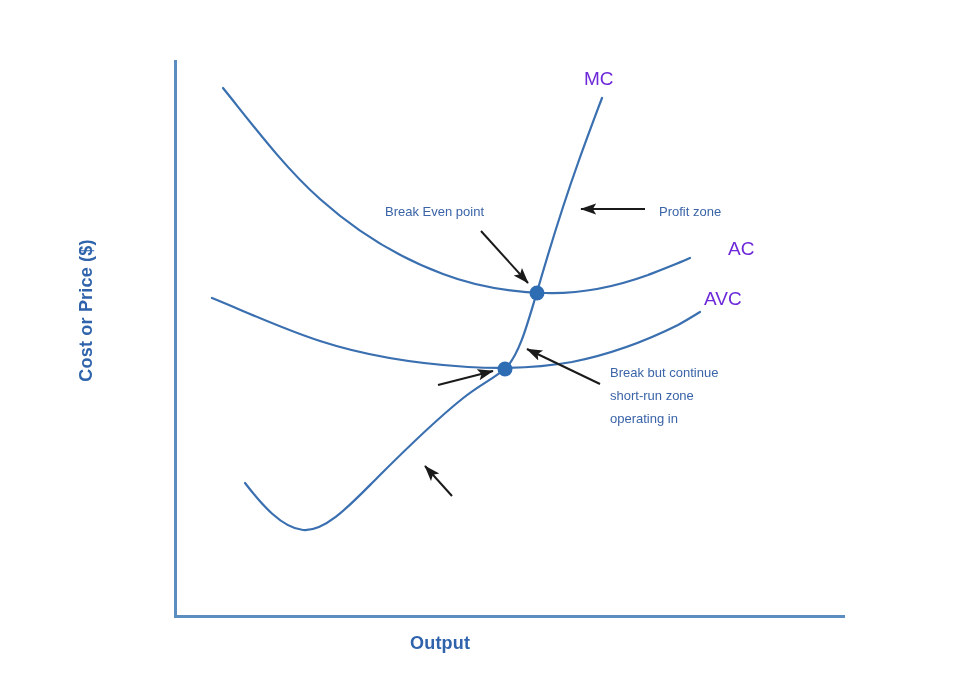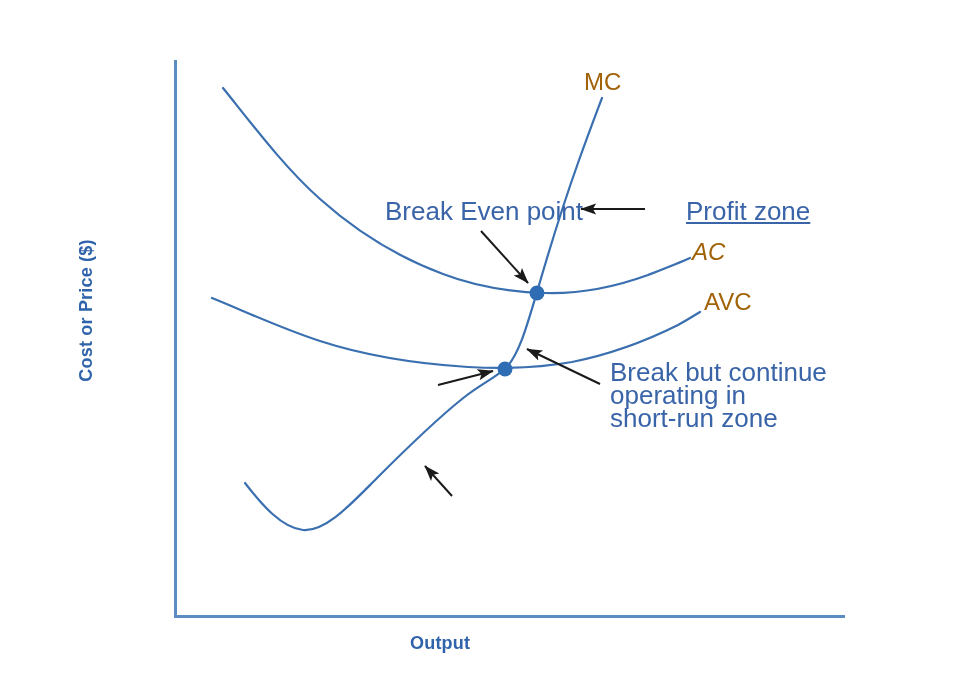--- a/index.html
+++ b/index.html
@@ -43,36 +43,36 @@
     transform-origin: center center;
   }
   #x-axis-label {
     left: 410px;
     top: 633px;
     width: 186px;
     text-align: left;
   }
   .curve-label {
     position: absolute;
-    font-size: 24px;
-    color: #a16207;
+    font-size: 19px;
+    color: #6d28d9;
     white-space: nowrap;
   }
   .annot {
     position: absolute;
-    font-size: 26px;
+    font-size: 13px;
     color: #3a64a8;
     line-height: 23px;
     white-space: nowrap;
   }
   #label-mc      { left: 584px; top: 68px; }
-  #label-ac      { left: 692px; top: 238px; font-style: italic; }
+  #label-ac      { left: 728px; top: 238px; }
   #label-avc     { left: 704px; top: 288px; }
   #annot-breakeven { left: 385px; top: 200px; }
-  #annot-profit    { left: 686px; top: 200px; text-decoration: underline; }
+  #annot-profit    { left: 659px; top: 200px; }
   #annot-shutdown-point { left: 276px; top: 377px; }
   #annot-loss      { left: 610px; top: 361px; }
   #annot-shutdown-zone { left: 392px; top: 503px; }
 </style>
 </head>
 <body>
 
 <div id="figure">
 
   <svg id="plot-svg" viewBox="0 0 976 676">
@@ -118,17 +118,17 @@
   <div class="axis-label" id="x-axis-label">Output</div>
 
   <div class="curve-label" id="label-mc">MC</div>
   <div class="curve-label" id="label-ac">AC</div>
   <div class="curve-label" id="label-avc">AVC</div>
 
   <div class="annot" id="annot-breakeven">Break Even point</div>
   <div class="annot" id="annot-profit">Profit zone</div>
   <div class="annot" id="annot-loss">
     <div>Break but continue</div>
+    <div>short-run zone</div>
     <div>operating in</div>
-    <div>short-run zone</div>
   </div>
 
 </div>
 
 </body></html>

